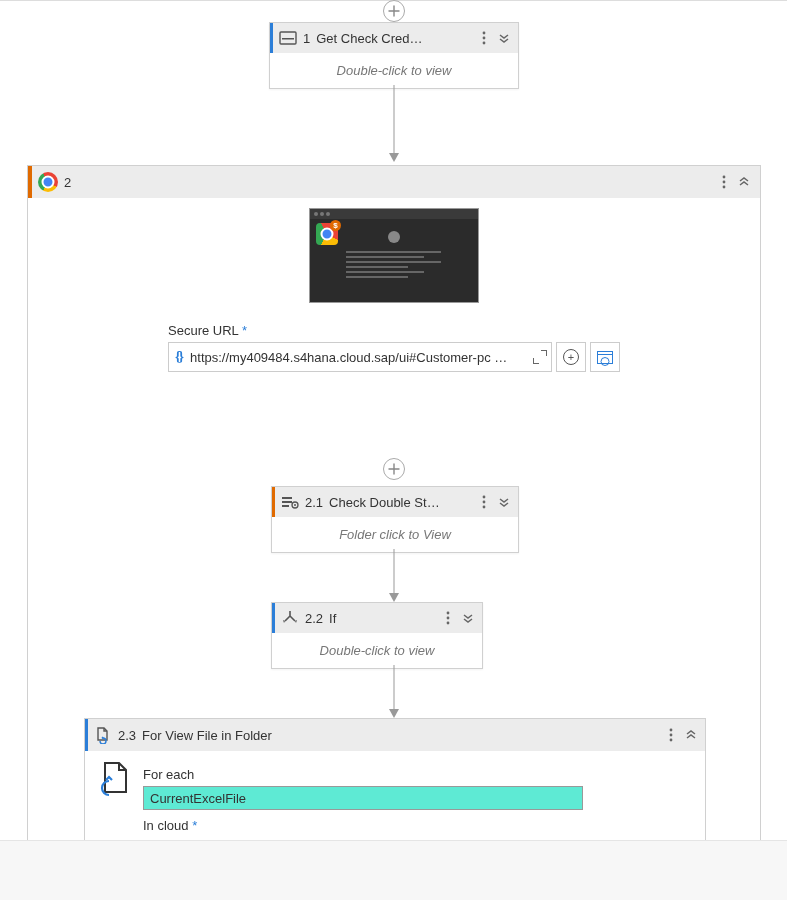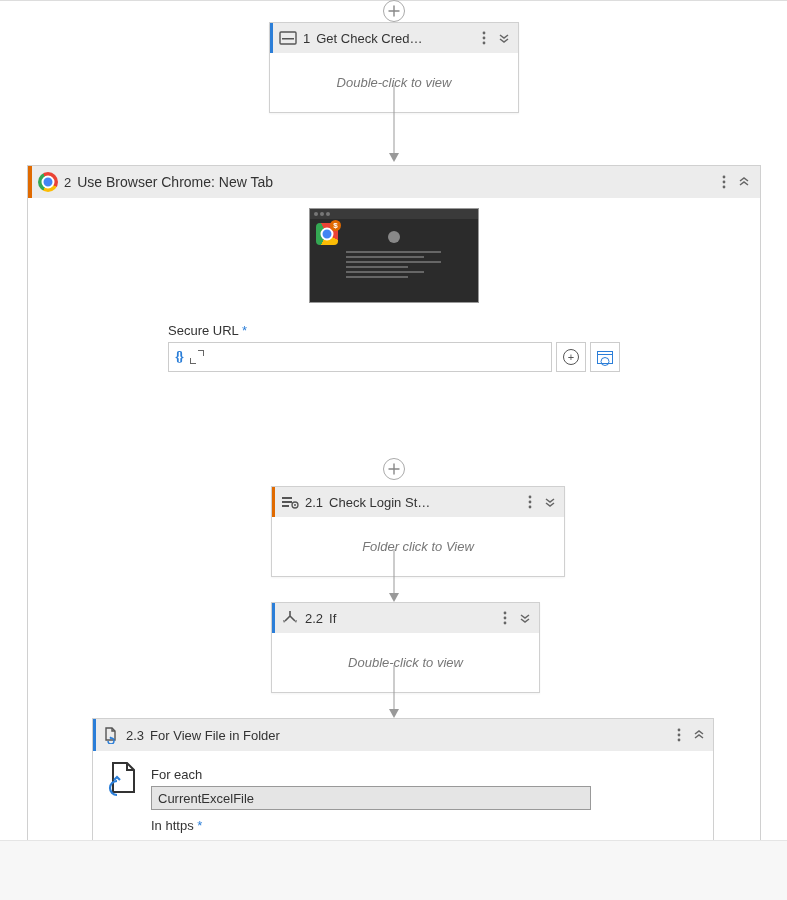--- a/index.html
+++ b/index.html
@@ -35,21 +35,21 @@
   padding: 0 4px 0 6px;
   gap: 6px;
 }
 .card-header.orange { border-left-color: #e06a00; }
 .hd-icon { width: 18px; height: 18px; display:flex; align-items:center; justify-content:center; color:#555; }
 .hd-num { font-size: 13px; color: #333; white-space: nowrap; }
 .hd-title { font-size: 13px; color: #333; flex: 1; white-space: nowrap; overflow:hidden; text-overflow:ellipsis; }
 .hd-actions { display:flex; gap:0; margin-left:auto; }
 .hd-btn { width: 20px; height: 20px; display:flex; align-items:center; justify-content:center; color:#666; cursor:pointer; border-radius:2px; }
 .card-body { padding: 6px 10px; }
-.hint { text-align:center; color:#777; font-style:italic; font-size:13px; padding: 22px 0; }
+.hint { text-align:center; color:#777; font-style:italic; font-size:13px; padding: 10px 0; }
 .add-circle {
   width: 22px; height:22px; border:1px solid #aaa; border-radius:50%; display:flex; align-items:center; justify-content:center; color:#888; background:#fff; position:absolute; left:50%; transform:translateX(-50%); cursor:pointer;
 }
 .arrow-line { position:absolute; left:50%; transform:translateX(-50%); width:1px; background:#999; }
 .arrow-head { position:absolute; left:50%; transform:translateX(-50%); width:0;height:0;border-left:5px solid transparent;border-right:5px solid transparent;border-top:9px solid #999; }
 .big-card {
   position:absolute;
   border:1px solid #d0d0d0;
   background:#fff;
 }
@@ -93,21 +93,21 @@
 .plus-circ { width:16px; height:16px; border:1px solid #555; border-radius:50%; display:flex; align-items:center; justify-content:center; font-size:11px; line-height:1;}
 .browser-glyph { width:16px; height:13px; border:1px solid #2b7ed8; position:relative;}
 .browser-glyph::before { content:''; position:absolute; top:2px; left:0; right:0; height:1px; background:#2b7ed8;}
 .browser-glyph::after { content:''; position:absolute; top:5px; left:50%; transform:translateX(-50%); width:7px; height:7px; border:1px solid #2b7ed8; border-radius:50%;}
 .field-area { padding: 8px 140px 10px 140px; }
 .nested-card { position:absolute; border:1px solid #d0d0d0; background:#fff;}
 .nested-header { display:flex; align-items:center; height:32px; background:#ececec; border-left:3px solid #2b7ed8; padding:0 4px 0 6px; gap:6px;}
 .body-row { display:flex; gap:10px; padding:10px 14px 6px 14px; align-items:flex-start;}
 .big-file-icon { width:34px; height:38px; }
 .fields-col { flex:1; }
-.text-input { width:100%; border:1px solid #999; height:24px; padding:0 6px; font-size:13px; color:#333; background:#e5e5e5;}
+.text-input { width:100%; border:1px solid #999; height:24px; padding:0 6px; font-size:13px; color:#333; background:#5eead4;}
 .bottom-bar { position:absolute; left:0; right:0; bottom:0; height:60px; background:#f7f7f7; border-top:1px solid #e5e5e5;}
 
 svg { display:block; }
 </style>
 </head>
 <body>
 
 <div class="canvas">
 
   <div class="add-circle" style="top:-1px;">
@@ -144,21 +144,20 @@
     <div class="card-body hint">Double-click to view</div>
   </div>
 
   <div class="arrow-line" style="top:84px; height:68px;"></div>
   <div class="arrow-head" style="top:152px;"></div>
 
   <div class="big-card" style="left:27px; top:164px; width:734px; height:676px;">
     <div class="big-header">
       <span class="chrome-icon"></span>
       <span class="hd-num">2</span>
-      <span class="hd-title">Use Browser Chrome: New Tab</span>
       <div class="hd-actions">
         <div class="hd-btn">
           <svg width="4" height="14" viewBox="0 0 4 14">
               <circle cx="2" cy="2" r="1.4" fill="#666"></circle>
               <circle cx="2" cy="7" r="1.4" fill="#666"></circle>
               <circle cx="2" cy="12" r="1.4" fill="#666"></circle>
             </svg>
         </div>
         <div class="hd-btn">
           <svg width="12" height="12" viewBox="0 0 12 12">
@@ -192,50 +191,51 @@
       </div>
     </div>
 
     <div class="field-area">
       <div class="form-label">
         <span>Secure URL</span> <span class="req">*</span>
       </div>
       <div class="url-row">
         <div class="url-input">
           <span class="brace">{}</span>
+          <span class="url-text">https://my409484.s4hana.cloud.sap/ui#Customer-pc …</span>
           <span class="expand-corners"></span>
         </div>
         <div class="sq-btn">
           <span class="plus-circ">+</span>
         </div>
         <div class="sq-btn">
           <span class="browser-glyph"></span>
         </div>
       </div>
     </div>
 
     <div class="add-circle" style="top:292px;">
       <svg width="12" height="12" viewBox="0 0 12 12">
           <path d="M6 1v10M1 6h10" stroke="#888" stroke-width="1.4" stroke-linecap="round"></path>
         </svg>
     </div>
 
-    <div class="activity-card" style="left:243px; top:320px; width:294px;">
+    <div class="activity-card" style="left:243px; top:320px; width:248px;">
       <div class="card-header orange">
         <span class="hd-icon">
           <svg width="18" height="16" viewBox="0 0 18 16">
               <rect x="1" y="3" width="10" height="2" fill="#555"></rect>
               <rect x="1" y="7" width="10" height="2" fill="#555"></rect>
               <rect x="1" y="11" width="7" height="2" fill="#555"></rect>
               <circle cx="14" cy="11" r="3" fill="none" stroke="#555" stroke-width="1.3"></circle>
               <circle cx="14" cy="11" r="1" fill="#555"></circle>
             </svg>
         </span>
         <span class="hd-num">2.1</span>
-        <span class="hd-title">Check Login St…</span>
+        <span class="hd-title">Check Double St…</span>
         <div class="hd-actions">
           <div class="hd-btn">
             <svg width="4" height="14" viewBox="0 0 4 14">
                 <circle cx="2" cy="2" r="1.4" fill="#666"></circle>
                 <circle cx="2" cy="7" r="1.4" fill="#666"></circle>
                 <circle cx="2" cy="12" r="1.4" fill="#666"></circle>
               </svg>
           </div>
           <div class="hd-btn">
             <svg width="12" height="12" viewBox="0 0 12 12">
@@ -243,21 +243,21 @@
               </svg>
           </div>
         </div>
       </div>
       <div class="card-body hint">Folder click to View</div>
     </div>
 
     <div class="arrow-line" style="top:383px; height:44px;"></div>
     <div class="arrow-head" style="top:427px;"></div>
 
-    <div class="activity-card" style="left:243px; top:436px; width:269px;">
+    <div class="activity-card" style="left:243px; top:436px; width:212px;">
       <div class="card-header">
         <span class="hd-icon">
           <svg width="18" height="16" viewBox="0 0 18 16">
               <path d="M9 1v5M9 6l-5 5M9 6l5 5" fill="none" stroke="#555" stroke-width="1.6"></path>
               <path d="M2 10l2 1-1 2zM16 10l-2 1 1 2z" fill="#555"></path>
             </svg>
         </span>
         <span class="hd-num">2.2</span>
         <span class="hd-title">If</span>
         <div class="hd-actions">
@@ -274,21 +274,21 @@
               </svg>
           </div>
         </div>
       </div>
       <div class="card-body hint">Double-click to view</div>
     </div>
 
     <div class="arrow-line" style="top:499px; height:44px;"></div>
     <div class="arrow-head" style="top:543px;"></div>
 
-    <div class="nested-card" style="left:64px; top:552px; width:622px; height:124px;">
+    <div class="nested-card" style="left:56px; top:552px; width:622px; height:124px;">
       <div class="nested-header">
         <span class="hd-icon">
           <svg width="18" height="18" viewBox="0 0 18 18">
               <path d="M4 2h6l3 3v9H4z" fill="none" stroke="#555" stroke-width="1.4"></path>
               <path d="M10 2v3h3" fill="none" stroke="#555" stroke-width="1.4"></path>
               <path d="M6 15a3 3 0 1 0 3-3" fill="none" stroke="#2b7ed8" stroke-width="1.4"></path>
               <path d="M8 11l1 1-1 1" fill="none" stroke="#2b7ed8" stroke-width="1.4"></path>
             </svg>
         </span>
         <span class="hd-num">2.3</span>
@@ -314,21 +314,21 @@
             <path d="M6 2h14l7 7v22H6z" fill="none" stroke="#333" stroke-width="2"></path>
             <path d="M20 2v7h7" fill="none" stroke="#333" stroke-width="2"></path>
             <path d="M10 34a7 7 0 0 1 0-14" fill="none" stroke="#2b7ed8" stroke-width="2.2"></path>
             <path d="M7 19l3-3 3 3" fill="none" stroke="#2b7ed8" stroke-width="2.2"></path>
           </svg>
         </div>
         <div class="fields-col">
           <div class="form-label">For each</div>
           <input class="text-input" style="width: 440px;" value="CurrentExcelFile">
           <div class="form-label" style="margin-top:8px;">
-            <span>In https</span> <span class="req">*</span>
+            <span>In cloud</span> <span class="req">*</span>
           </div>
         </div>
       </div>
     </div>
 
   </div>
 
 </div>
 
 <div class="bottom-bar"></div>

